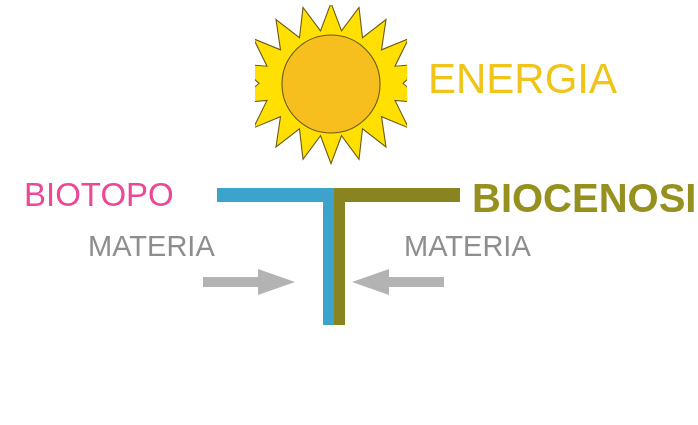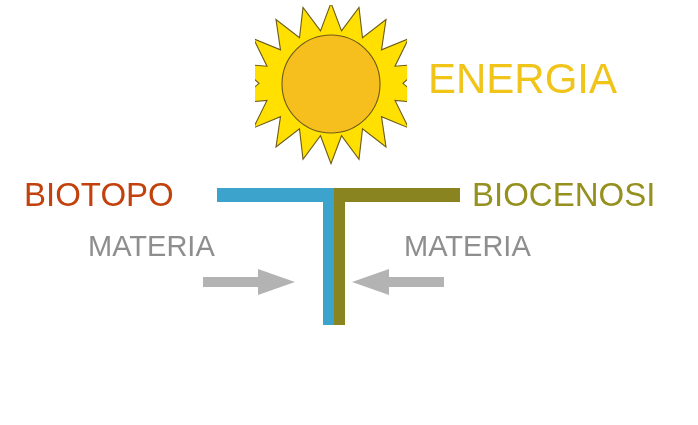--- a/index.html
+++ b/index.html
@@ -37,27 +37,28 @@
   .label-energia {
     left: 428px;
     top: 58px;
     font-size: 42px;
     color: #f0c419;
   }
   .label-biotopo {
     left: 24px;
     top: 178px;
     font-size: 33px;
-    color: #c2410c;
+    color: #ec4899;
   }
   .label-biocenosi {
     left: 472px;
     top: 178px;
-    font-size: 33px;
+    font-size: 40px;
     color: #96901f;
+    font-weight: bold;
   }
   .label-ecosistema {
     left: 209px;
     top: 346px;
     font-size: 35px;
     color: #22bb22;
   }
   .label-materia {
     top: 232px;
     font-size: 29px;

